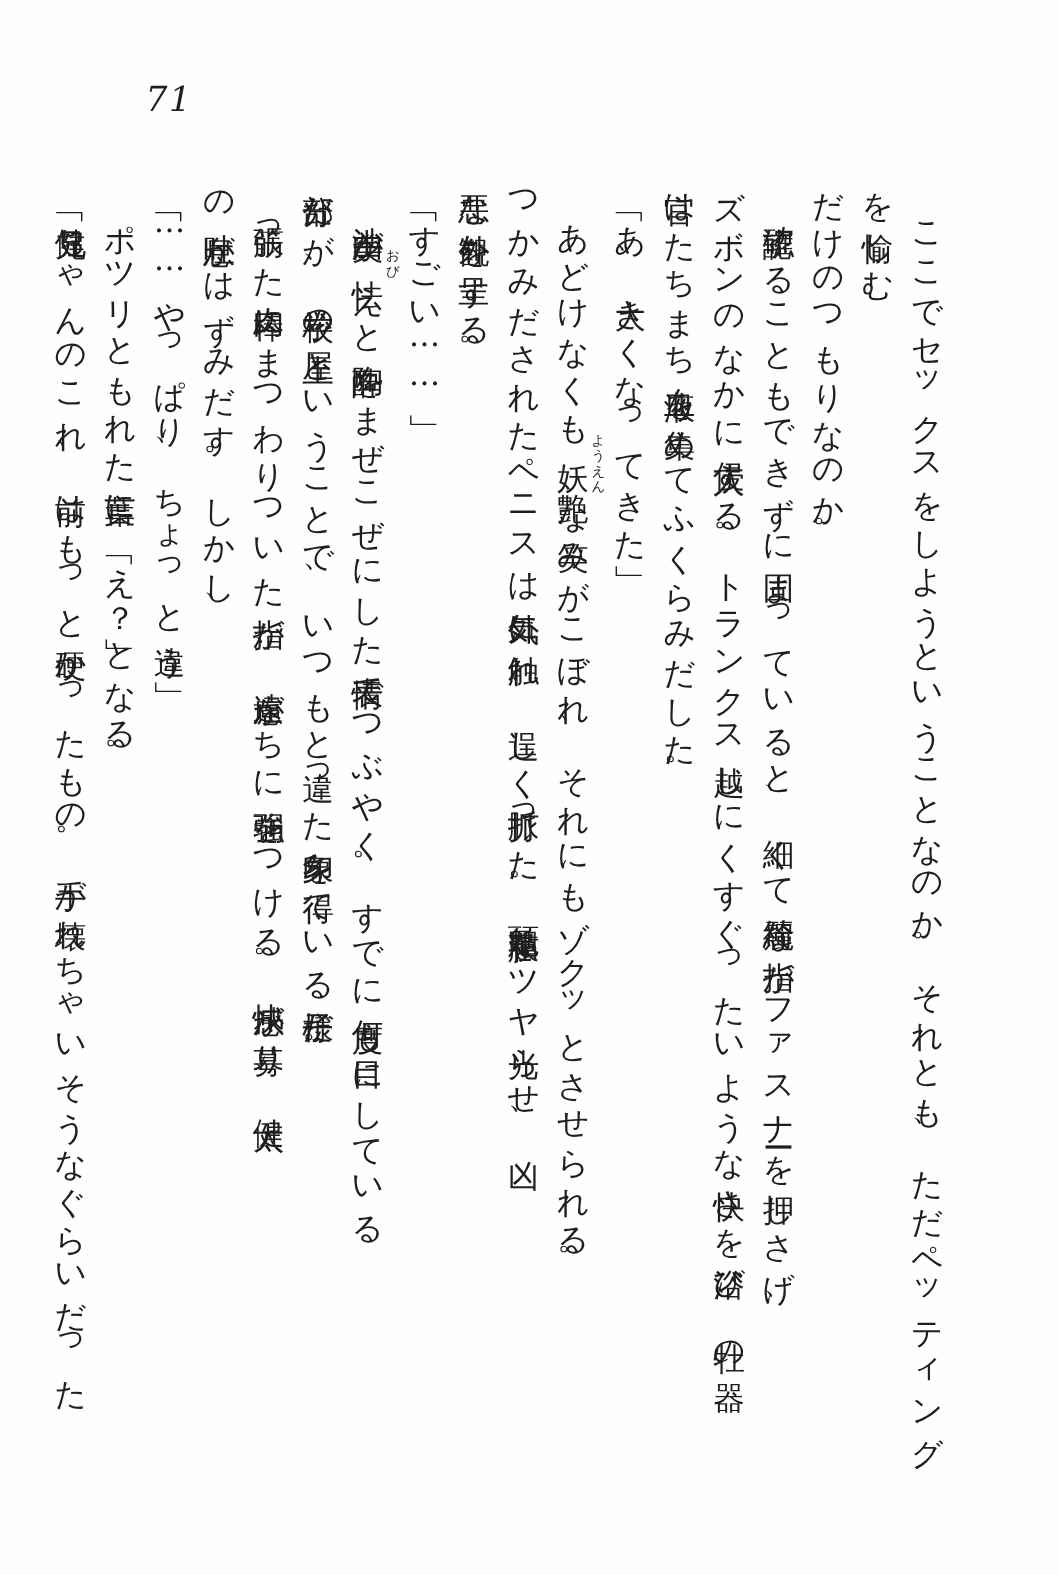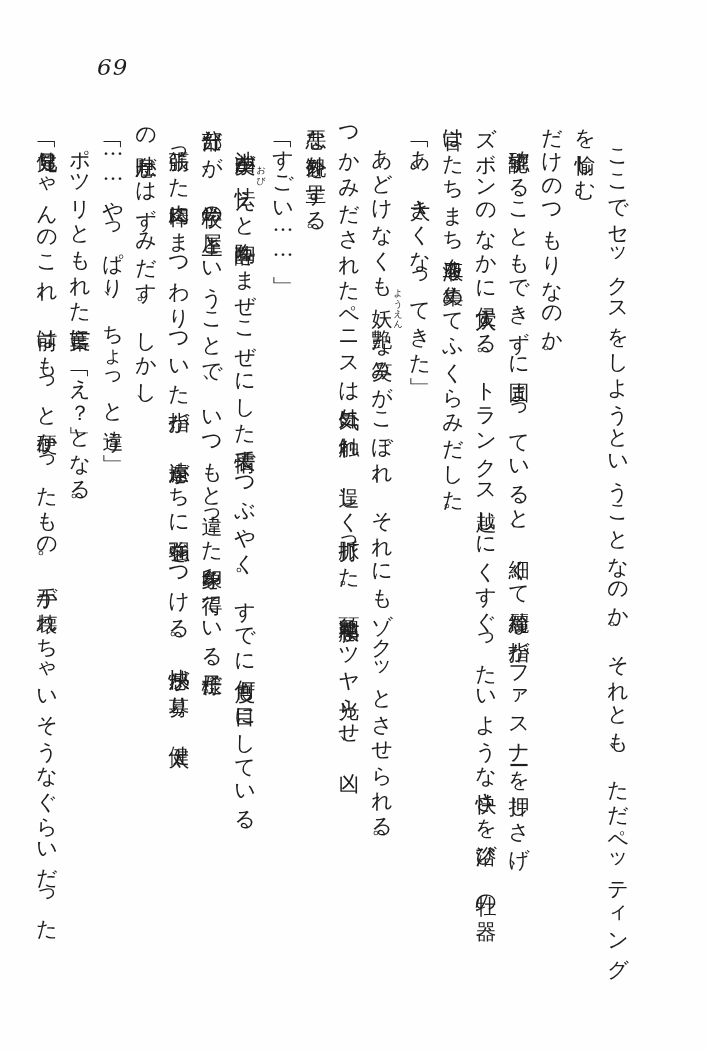--- a/index.html
+++ b/index.html
@@ -43,21 +43,21 @@
   rt {
     font-size: 9px;
     letter-spacing: 0;
     color: #1e1e1e;
   }
 </style>
 </head>
 <body>
 
 <div class="book-page">
-  <div class="page-number">69</div>
+  <div class="page-number">71</div>
   <div class="text-block" id="text-block">
       <p class="line" style="text-indent: 1em;">ここでセックスをしようということなのか。それとも、ただペッティングを愉しむ</p>
       <p class="line">だけのつもりなのか。</p>
       <p class="line" style="text-indent: 1em;">確認することもできずに固まっていると、細くて綺麗な指がファスナーを押しさげ、</p>
       <p class="line">ズボンのなかに侵入する。トランクス越しにくすぐったいような快さを浴び、牡の器</p>
       <p class="line">官はたちまち血液を集めてふくらみだした。</p>
       <p class="line" style="text-indent: 1em;">「あ、大きくなってきた」</p>
       <p class="line" style="text-indent: 1em;">あどけなくも<ruby>妖艶<rt>ようえん</rt></ruby>な笑みがこぼれ、それにもゾクッとさせられる。</p>
       <p class="line">つかみだされたペニスは外気に触れ、逞しく脈打った。亀頭粘膜をツヤ光らせ、凶</p>
       <p class="line">悪な外観を呈する。</p>

